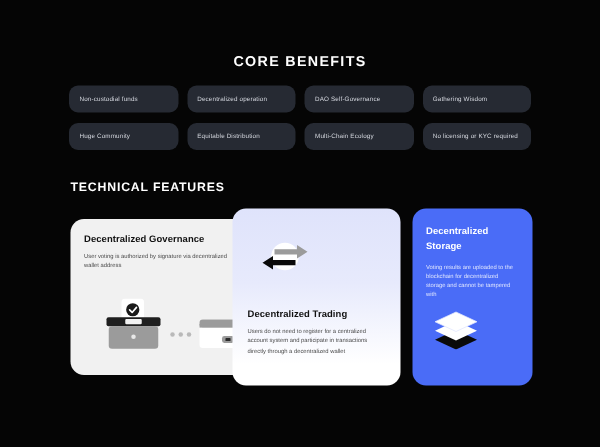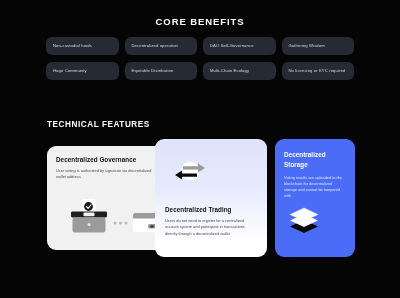--- a/index.html
+++ b/index.html
@@ -18,21 +18,21 @@
     position: relative;
     width: 400px;
     height: 298px;
     background: #050505;
   }
 
   
   .benefits-section {
     position: absolute;
     left: 0;
-    top: 16px;
+    top: 36px;
     width: 400px;
   }
   .benefits-title {
     text-align: center;
     color: #ffffff;
     font-size: 9.5px;
     font-weight: bold;
     letter-spacing: 0.9px;
     margin: 0 0 10px 0;
   }

